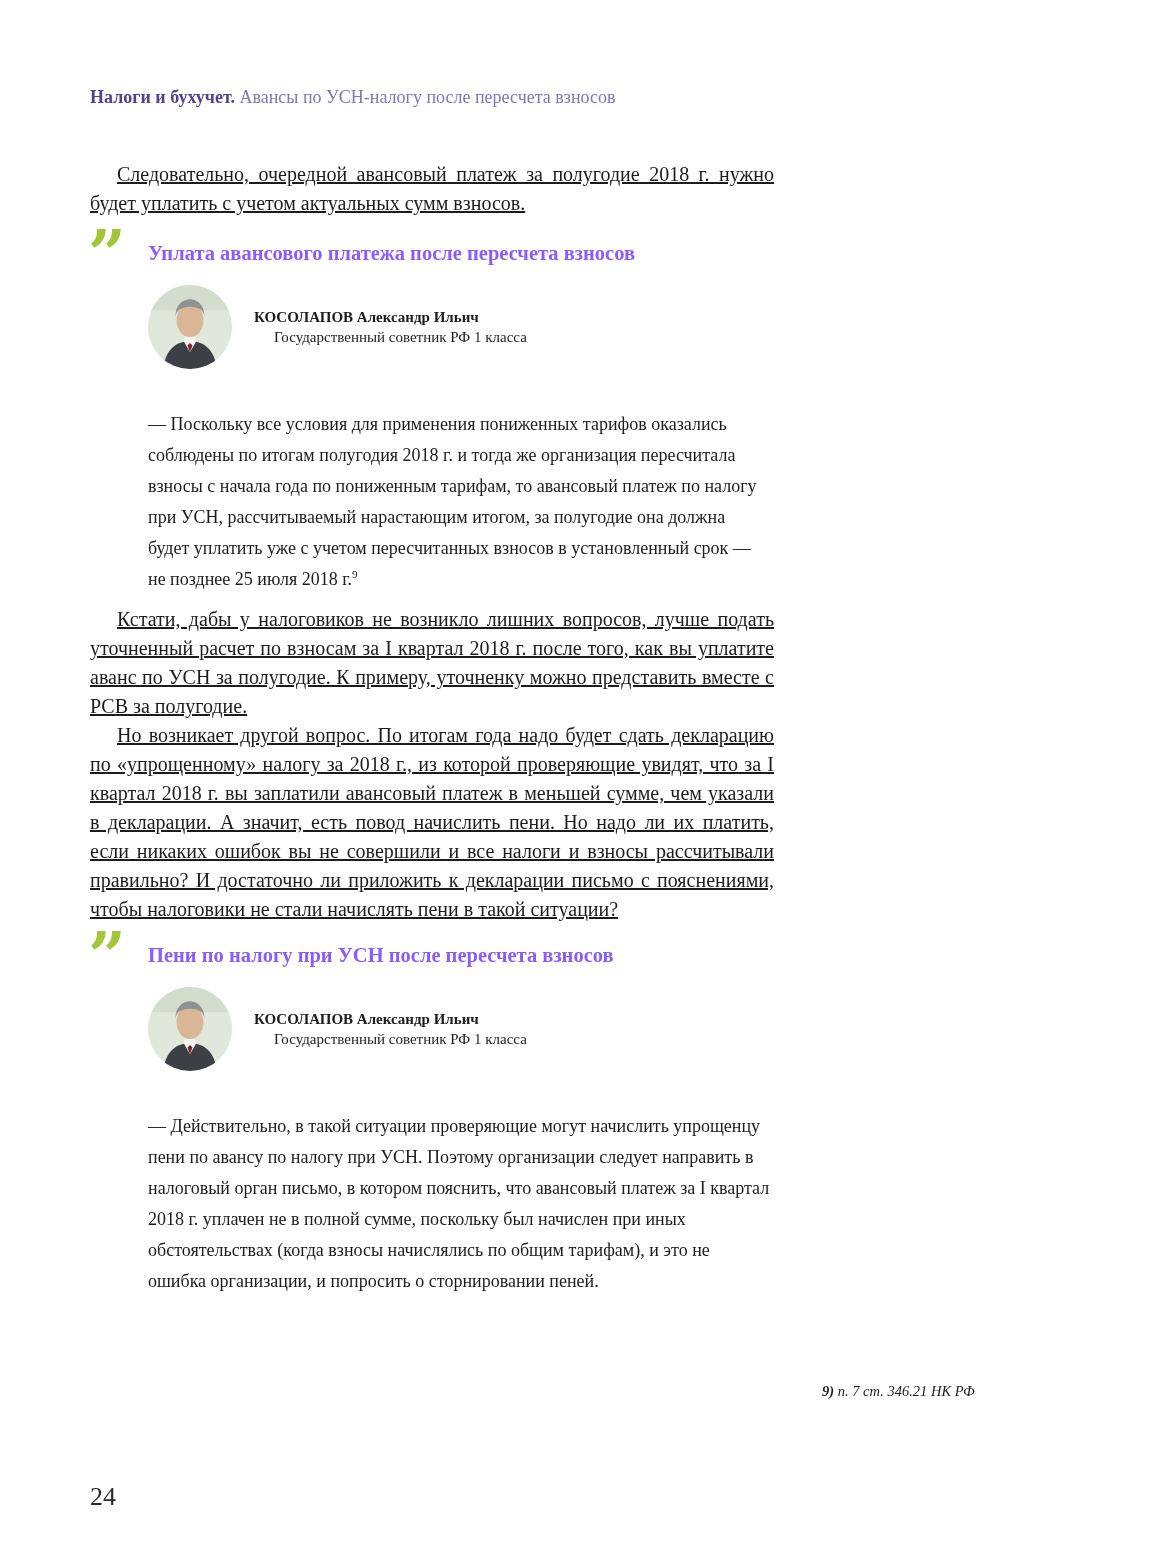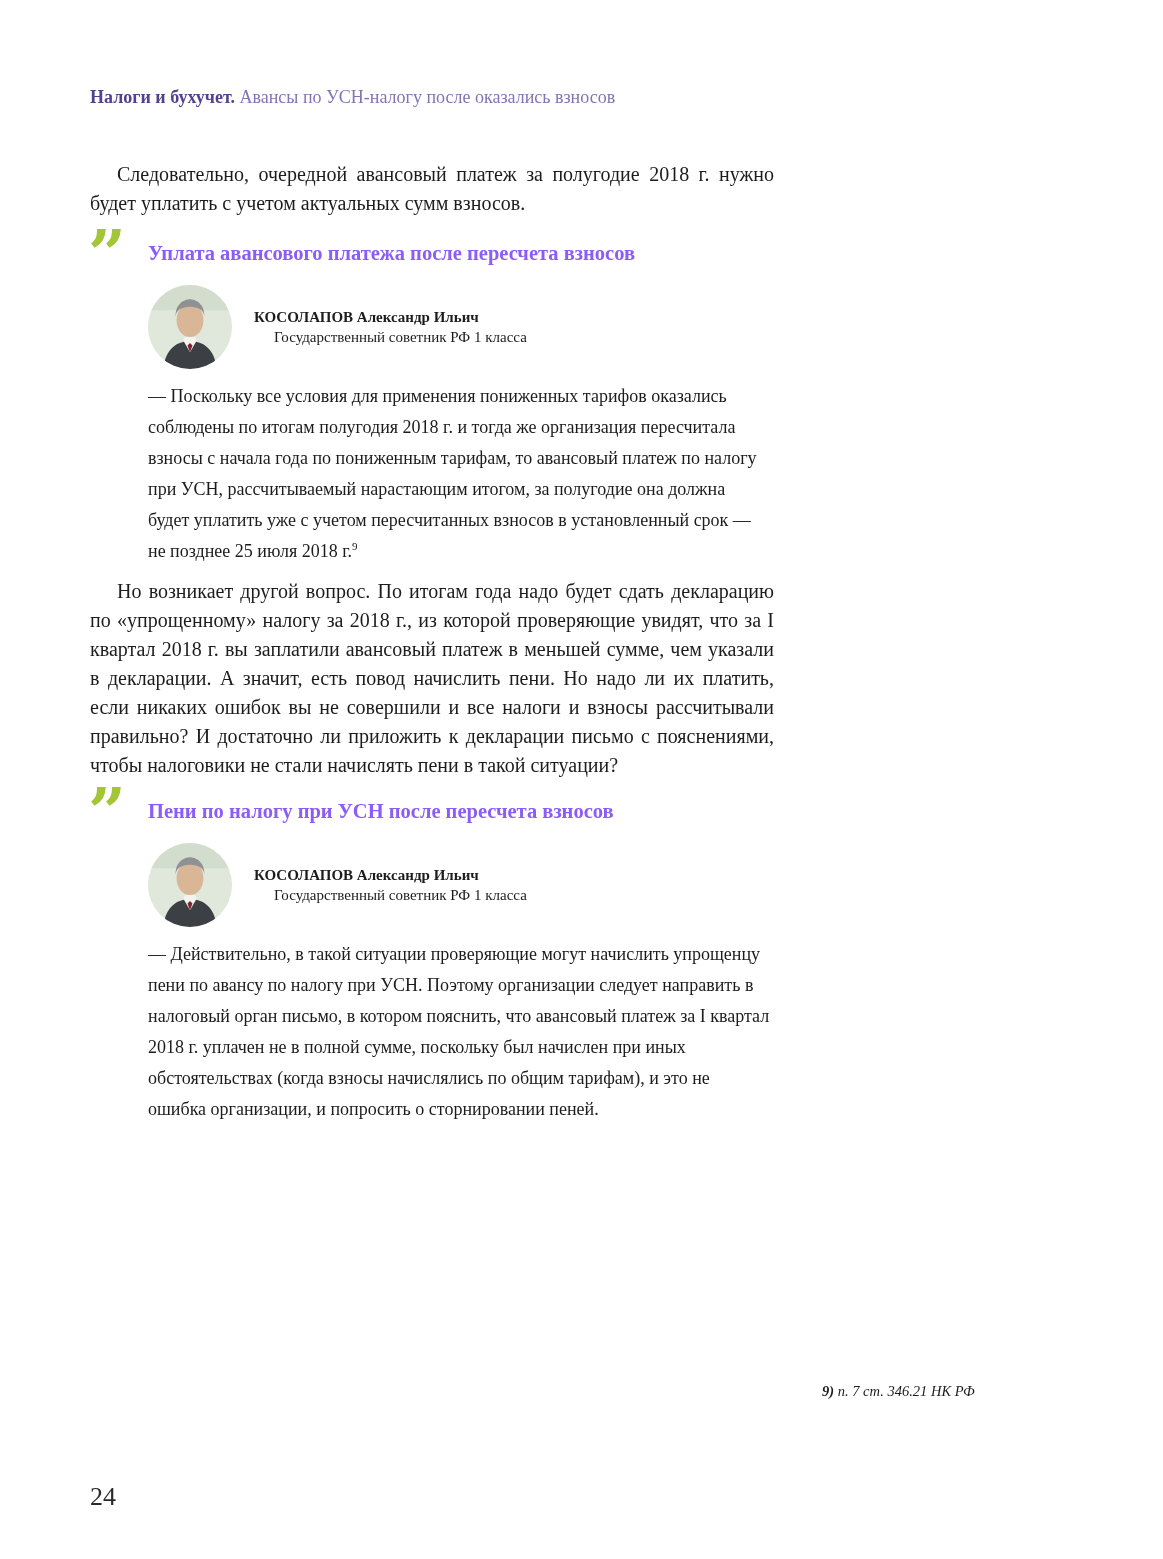--- a/index.html
+++ b/index.html
@@ -41,20 +41,21 @@
     top: 160px;
     width: 684px;
   }
   p.body-par {
     margin: 0;
     font-size: 20px;
     line-height: 29px;
     text-align: justify;
     text-indent: 27px;
     color: #1c1c1c;
+    text-decoration: underline;
   }
   
   .quote-block {
     position: relative;
     padding-left: 58px;
   }
   .quote-block.first { margin-top: 22px; margin-bottom: 10px; }
   .quote-block.second { margin-top: 18px; }
   .quote-mark {
     position: absolute;
@@ -91,21 +92,21 @@
   .avatar svg { display: block; width: 84px; height: 84px; }
   .author-info {
     margin-left: 22px;
     font-size: 15px;
     line-height: 20px;
     color: #1c1c1c;
   }
   .author-name { font-weight: bold; }
   .author-title { font-weight: normal; margin-left: 20px; }
   .quote-text {
-    margin-top: 12px;
+    margin-top: 40px;
     font-size: 18px;
     line-height: 31px;
     max-width: 622px;
     text-align: left;
     color: #1c1c1c;
   }
   .quote-text sup {
     font-size: 11px;
     line-height: 0;
   }
@@ -131,21 +132,21 @@
     color: #2a2a2a;
   }
 </style>
 </head>
 <body>
 
 <div class="page">
 
   <header class="page-header">
     <span class="rubric">Налоги и бухучет.</span>
-    <span class="article-title">Авансы по УСН-налогу после оказались взносов</span>
+    <span class="article-title">Авансы по УСН-налогу после пересчета взносов</span>
   </header>
 
   <main class="main-col">
 
     <p class="body-par">Следовательно, очередной авансовый платеж за полугодие 2018 г. нужно будет уплатить с учетом актуальных сумм взносов.</p>
 
     <section class="quote-block first">
       <span class="quote-mark" style="color:#a2c636">”</span>
       <h2 class="quote-heading">Уплата авансового платежа после пересчета взносов</h2>
 
@@ -163,20 +164,21 @@
         </div>
         <div class="author-info">
           <div class="author-name">КОСОЛАПОВ Александр Ильич</div>
           <div class="author-title">Государственный советник РФ 1 класса</div>
         </div>
       </div>
 
       <div class="quote-text"><span>— Поскольку все условия для применения пониженных тарифов оказались соблюдены по итогам полугодия 2018 г. и тогда же организация пересчитала взносы с начала года по пониженным тарифам, то авансовый платеж по налогу при УСН, рассчитываемый нарастающим итогом, за полугодие она должна будет уплатить уже с учетом пересчитанных взносов в установленный срок — не позднее 25 июля 2018 г.</span><sup>9</sup></div>
     </section>
 
+    <p class="body-par after-quote">Кстати, дабы у налоговиков не возникло лишних вопросов, лучше подать уточненный расчет по взносам за I квартал 2018 г. после того, как вы уплатите аванс по УСН за полугодие. К примеру, уточненку можно представить вместе с РСВ за полугодие.</p>
     <p class="body-par">Но возникает другой вопрос. По итогам года надо будет сдать декларацию по «упрощенному» налогу за 2018 г., из которой проверяющие увидят, что за I квартал 2018 г. вы заплатили авансовый платеж в меньшей сумме, чем указали в декларации. А значит, есть повод начислить пени. Но надо ли их платить, если никаких ошибок вы не совершили и все налоги и взносы рассчитывали правильно? И достаточно ли приложить к декларации письмо с пояснениями, чтобы налоговики не стали начислять пени в такой ситуации?</p>
 
     <section class="quote-block second">
       <span class="quote-mark" style="color:#a2c636">”</span>
       <h2 class="quote-heading">Пени по налогу при УСН после пересчета взносов</h2>
 
       <div class="author-row">
         <div class="avatar">
           <svg viewBox="0 0 100 100">
             <circle cx="50" cy="50" r="50" fill="#e0e8dc"></circle>

